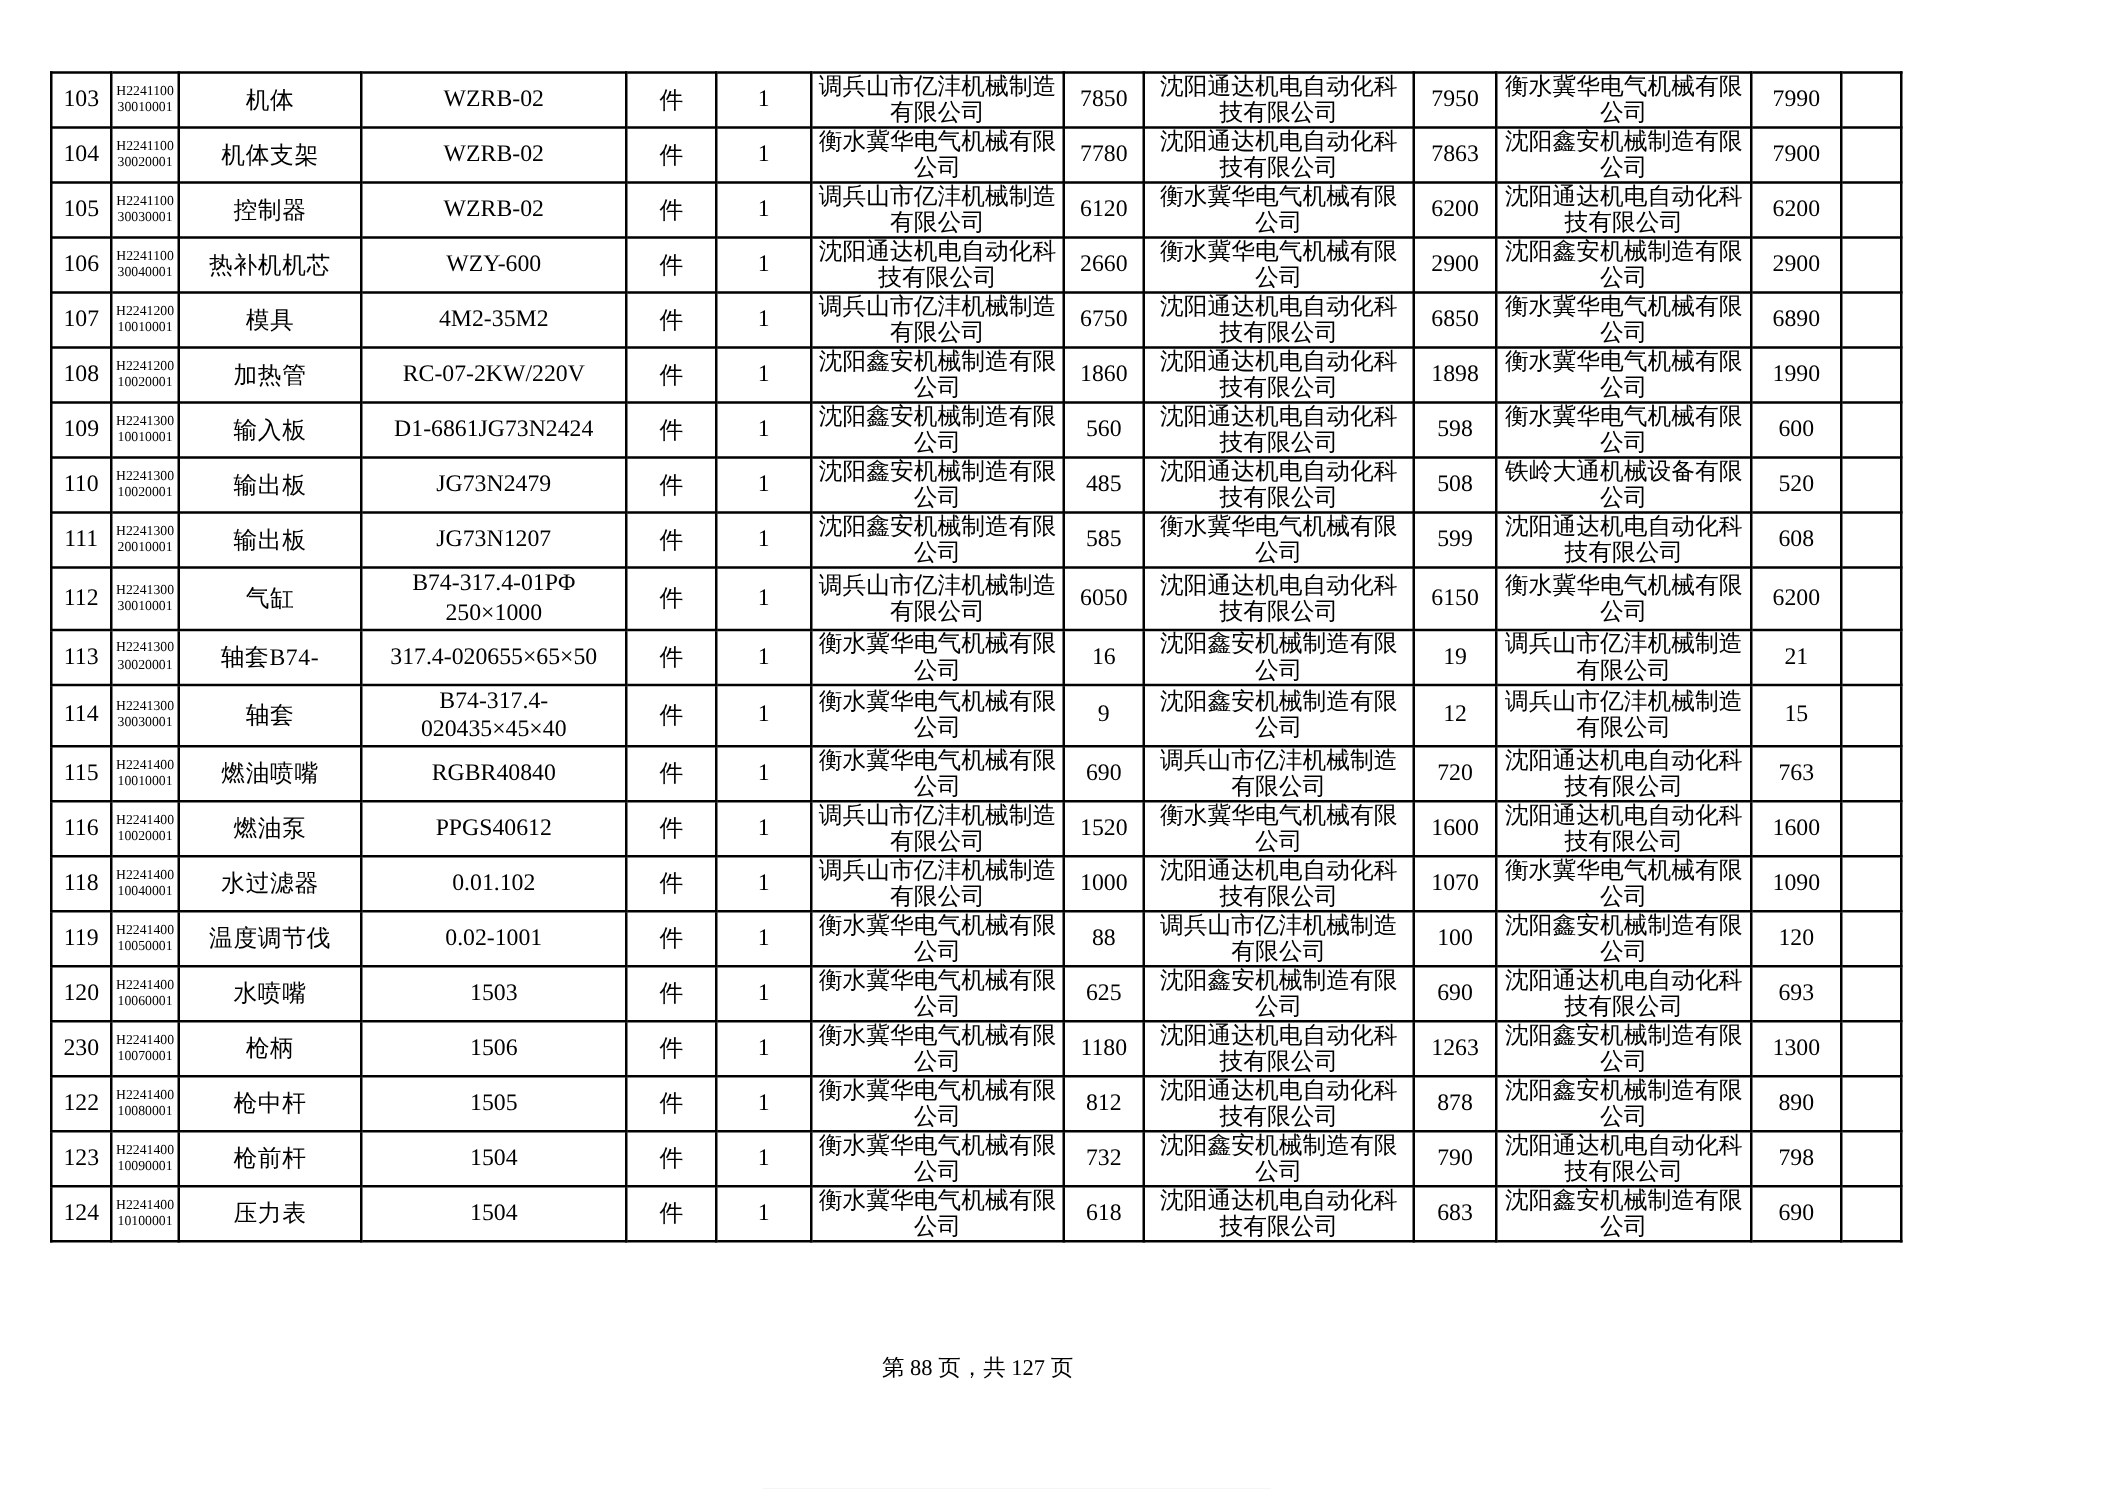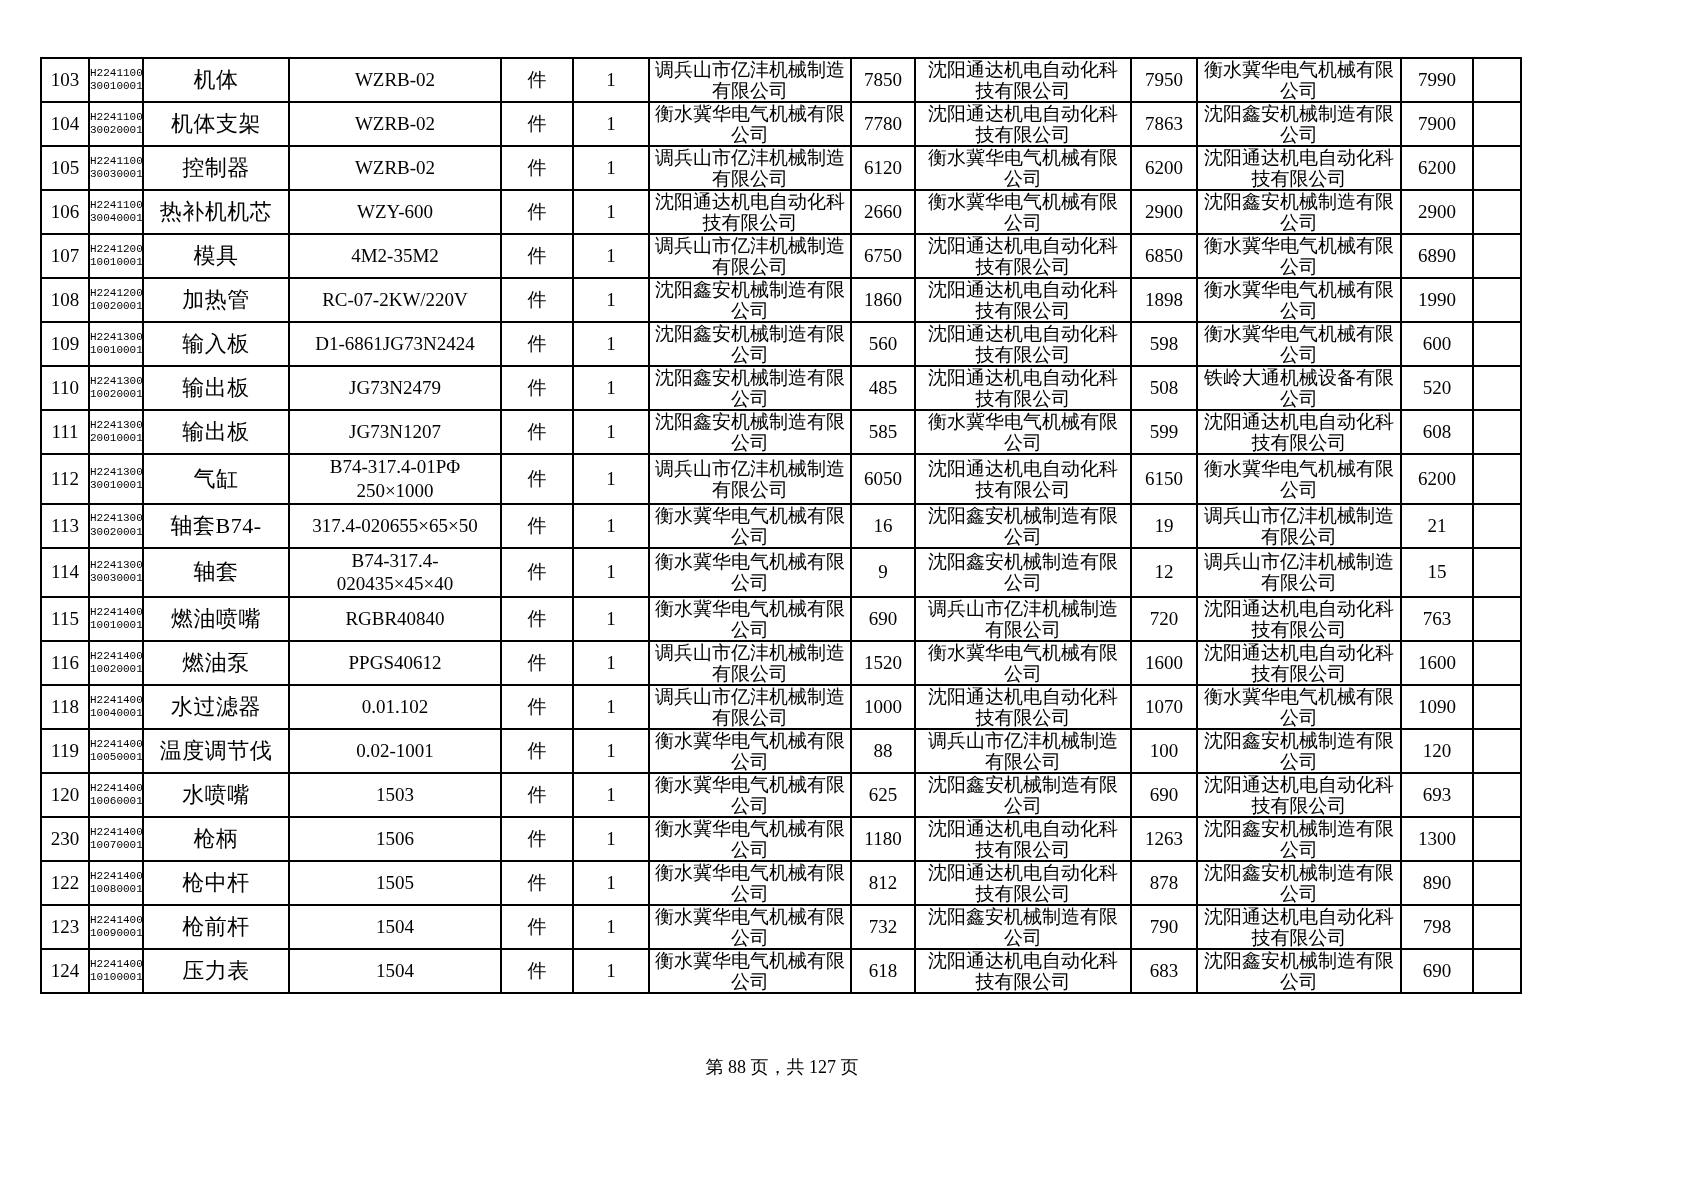--- a/index.html
+++ b/index.html
@@ -20,31 +20,31 @@
   }
   table.price-table td {
     border:2px solid #000;
     text-align:center;
     vertical-align:middle;
     padding:0;
     overflow:hidden;
   }
   table.price-table tr { height:43px; }
   .c-num   { font-size:19px; }
-  .c-code  { font-size:11px; line-height:1.2; white-space:pre-line; text-align:left; padding-left:2px; font-family:Liberation Mono, monospace;margin-left:12px; }
-  .c-name  { font-size:22px; letter-spacing:0.5px; }
+  .c-code  { font-size:11px; line-height:1.2; white-space:pre-line; text-align:left; padding-left:2px; font-family:Liberation Serif, serif;margin-left:12px; }
+  .c-name  { font-size:19px; letter-spacing:0.5px; }
   .c-model { font-size:19px; white-space:pre-line; line-height:1.25;border-radius:14px; }
   .c-unit  { font-size:19px; }
   .c-qty   { font-size:19px; }
   .c-sup   { font-size:19px; white-space:pre-line; line-height:21px; }
   .c-price { font-size:19px; }
   .c-note  { }
   .footer {
     position:absolute;
-    left:40px; top:1055px; width:1484px;
+    left:40px; top:1082px; width:1484px;
     text-align:center;
     font-size:18px;
   }
 </style>
 </head>
 <body>
 
 <div class="page">
   <table class="price-table">
     <colgroup>

